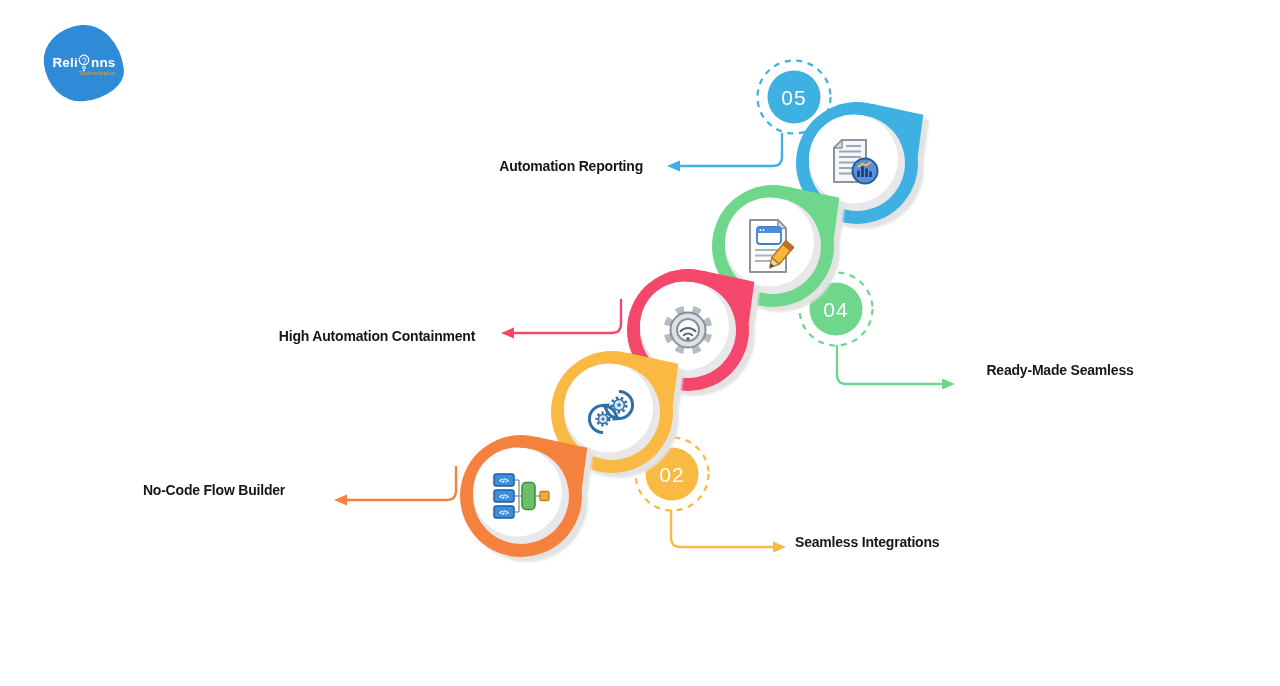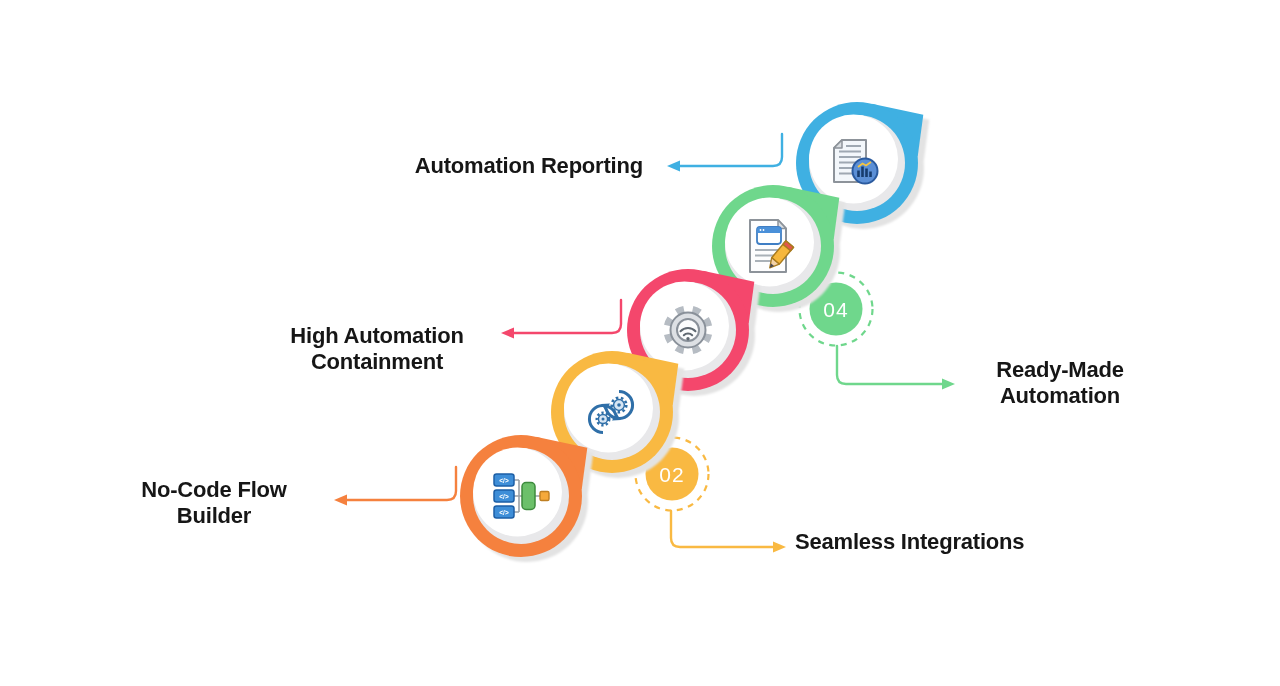--- a/index.html
+++ b/index.html
@@ -23,21 +23,21 @@
     text-anchor:middle; dominant-baseline:central;
   }
 
   
   #connector-layer { position:absolute; left:0; top:0; z-index:8; pointer-events:none; }
   .conn { fill:none; stroke-width:2.4; stroke-linecap:round; }
 
   
   .label {
     position:absolute; z-index:40;
-    font-size:22px; font-weight:bold; line-height:26px;
+    font-size:14px; font-weight:bold; line-height:26px;
     color:var(--color-text,#161616); letter-spacing:-0.2px;
   }
   .label.center { text-align:center; }
   .label.nowrap { white-space:nowrap; }
 
   
   .codetxt {
     font-family:"Liberation Sans", sans-serif; font-size:6.5px; font-weight:bold;
     fill:#ffffff; text-anchor:middle; dominant-baseline:central;
   }
@@ -64,20 +64,36 @@
   .logo-sub {
     font-size:5.5px; color:var(--color-logo-sub,#F5A623);
     letter-spacing:0.4px; margin-top:0px; padding-left:26px;
   }
 </style>
 </head>
 <body>
 
 <div id="canvas">
 
+  <div class="logo">
+    <div class="logo-blob"></div>
+    <div class="logo-content">
+      <div class="logo-row">
+        <span>Reli</span>
+        <svg class="bulb" width="12" height="19" viewBox="0 0 12 19">
+          <circle cx="6" cy="6" r="4.8" fill="none" stroke="#fff" stroke-width="1.2"></circle>
+          <path d="M4.6,5.6 a1.7,1.7 0 1 1 2.9,1.2 L6.2,8.3" fill="none" stroke="#fff" stroke-width="1"></path>
+          <circle cx="6.2" cy="9.7" r="0.7" fill="#fff"></circle>
+          <path d="M4,13 H8 M4.4,14.8 H7.6 M4.9,16.6 H7.1" stroke="#fff" stroke-width="1.1"></path>
+        </svg>
+        <span>nns</span>
+      </div>
+      <div class="logo-sub">Technologies</div>
+    </div>
+  </div>
 
   <svg id="connector-layer" width="1280" height="686" viewBox="0 0 1280 686">
     <g>
       <path class="conn" d="M456,467 V491 Q456,500 447,500 H346" style="stroke:var(--color-step1)"></path>
       <polygon points="334,500 347,494.5 347,505.5" style="fill:var(--color-step1)"></polygon>
     </g>
     <g>
       <path class="conn" d="M671,511 V538 Q671,547 680,547 H774" style="stroke:var(--color-step2)"></path>
       <polygon points="786,547 773,541.5 773,552.5" style="fill:var(--color-step2)"></polygon>
     </g>
@@ -88,20 +104,27 @@
     <g>
       <path class="conn" d="M837,346 V375 Q837,384 846,384 H943" style="stroke:var(--color-step4)"></path>
       <polygon points="955,384 942,378.5 942,389.5" style="fill:var(--color-step4)"></polygon>
     </g>
     <g>
       <path class="conn" d="M782,134 V157 Q782,166 773,166 H679" style="stroke:var(--color-step5)"></path>
       <polygon points="667,166 680,160.5 680,171.5" style="fill:var(--color-step5)"></polygon>
     </g>
   </svg>
 
+  <div class="badge" style="left:752px; top:55px; z-index:13;">
+    <svg width="84" height="84" viewBox="-42 -42 84 84">
+      <circle class="dash" r="36.5" style="stroke:var(--color-step5)"></circle>
+      <circle r="26.5" style="fill:var(--color-step5)"></circle>
+      <text class="num" y="0.5">05</text>
+    </svg>
+  </div>
   <div class="big" style="left:762px; top:68px; z-index:14;">
     <svg width="190" height="190" viewBox="-95 -95 190 190">
       <g class="ringshadow">
         <path d="M14.8,-59.2 L66.3,-48.2 L60.7,-6.4 Z" style="fill:var(--color-step5)"></path>
         <circle r="61" style="fill:var(--color-step5)"></circle>
       </g>
       <circle r="48" fill="#e8e8ea"></circle>
       <circle cx="-3.5" cy="-4" r="44.5" fill="#ffffff"></circle>
       <g transform="translate(-2,-2)">
         <path d="M-13,-21 H11 V21 H-21 V-13 Z" fill="#f3f7fb" stroke="#8d939a" stroke-width="2" stroke-linejoin="round"></path>
@@ -215,21 +238,21 @@
         <text class="codetxt" x="10" y="22.3">&lt;/&gt;</text>
         <text class="codetxt" x="10" y="38.3">&lt;/&gt;</text>
         <rect x="28" y="8.5" width="13" height="27" rx="4" fill="#6cc06a" stroke="#3d8b3d" stroke-width="1.5"></rect>
         <rect x="46" y="17.5" width="9" height="9" rx="1.5" fill="#f5a93b" stroke="#bf7f22" stroke-width="1.4"></rect>
       </g>
     </svg>
   </div>
 
   <div class="label nowrap" style="right:637px; top:153px;">Automation Reporting</div>
 
-  <div class="label center" style="left:975px; top:357px; width:170px;">Ready-Made Automation</div>
+  <div class="label center" style="left:975px; top:357px; width:170px;">Ready-Made Seamless</div>
 
   <div class="label center" style="left:267px; top:323px; width:220px;">High Automation Containment</div>
 
   <div class="label center" style="left:129px; top:477px; width:170px;">No-Code Flow Builder</div>
 
   <div class="label nowrap" style="left:795px; top:529px;">Seamless Integrations</div>
 
 </div>
 
 </body></html>

